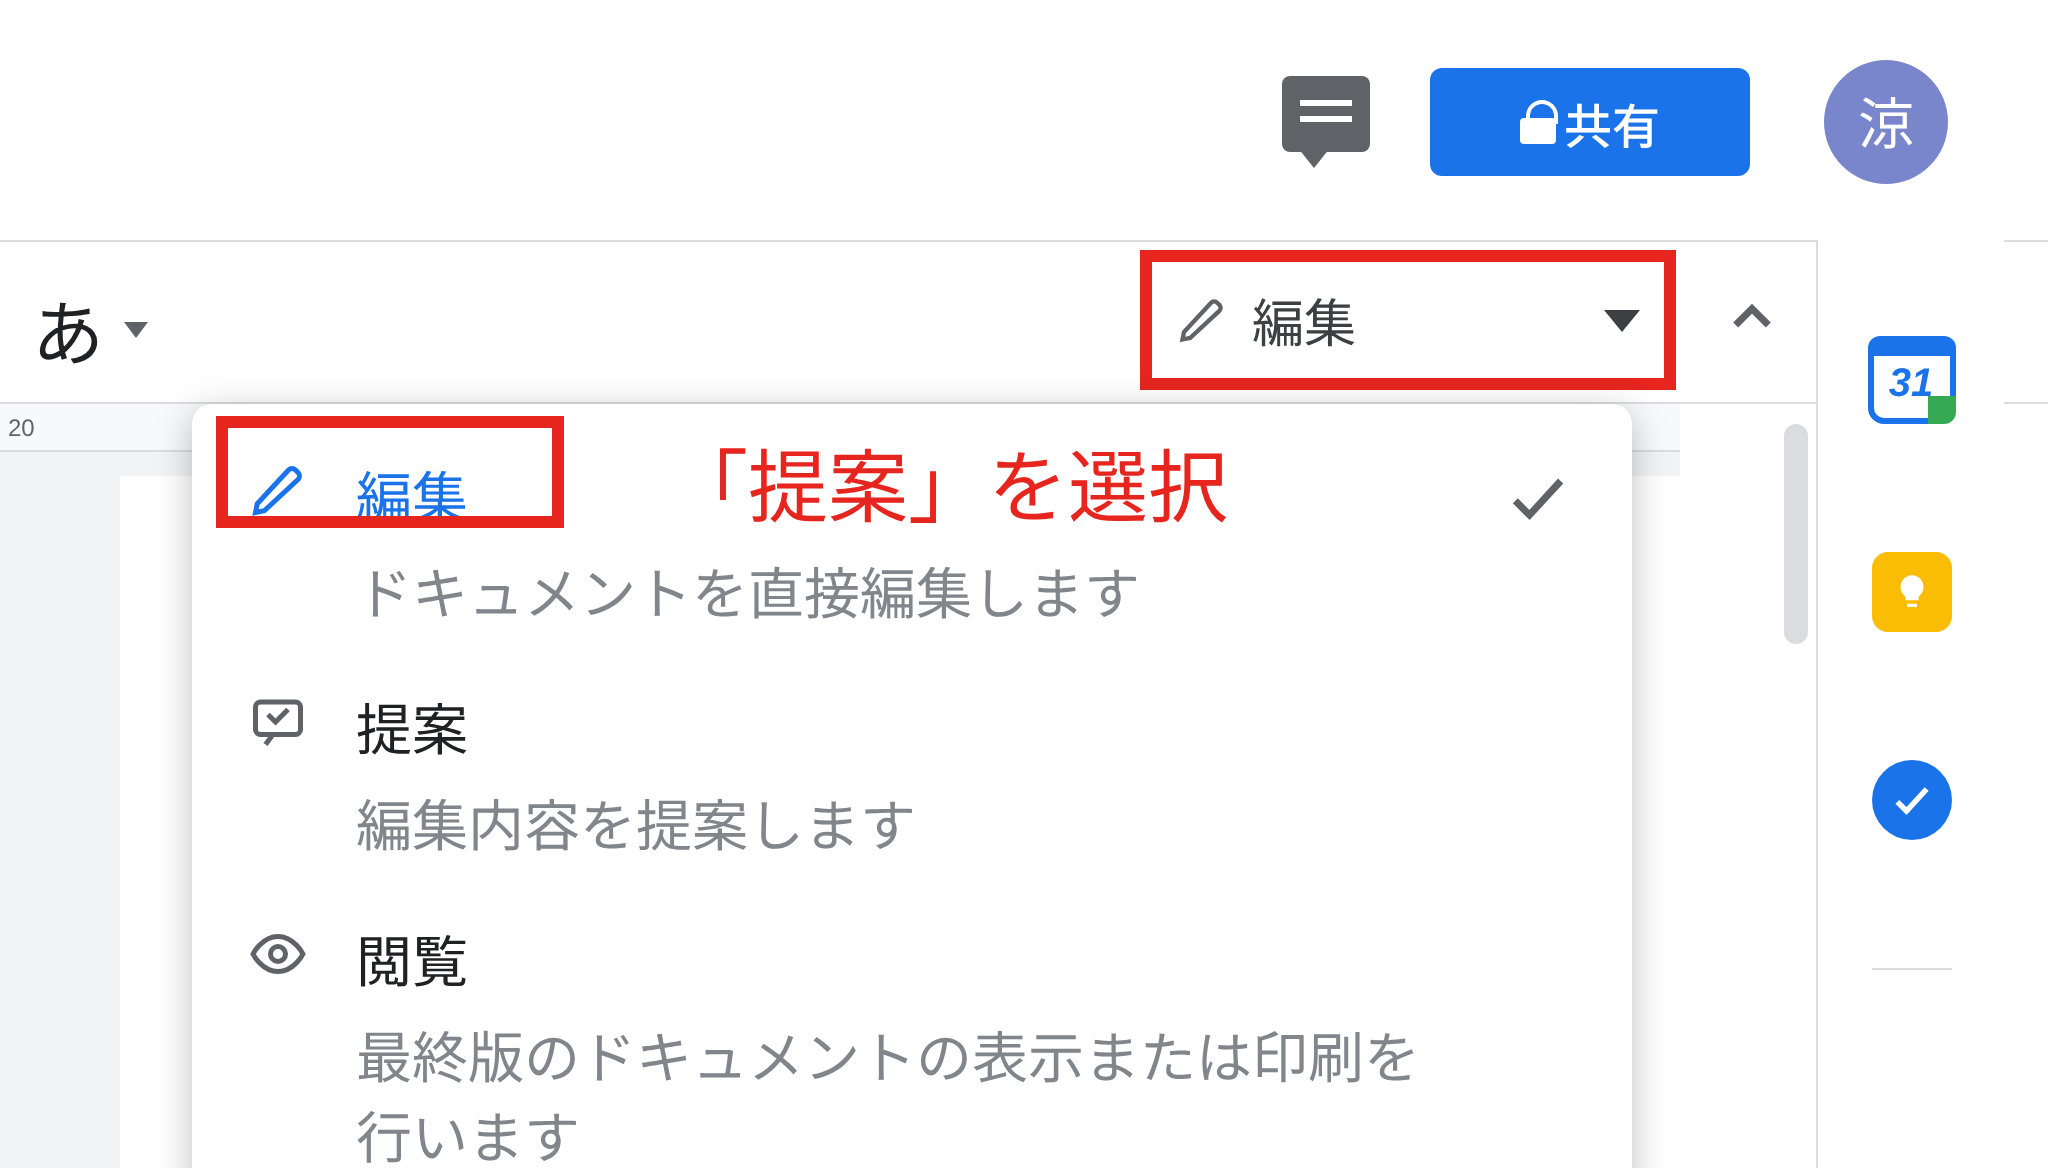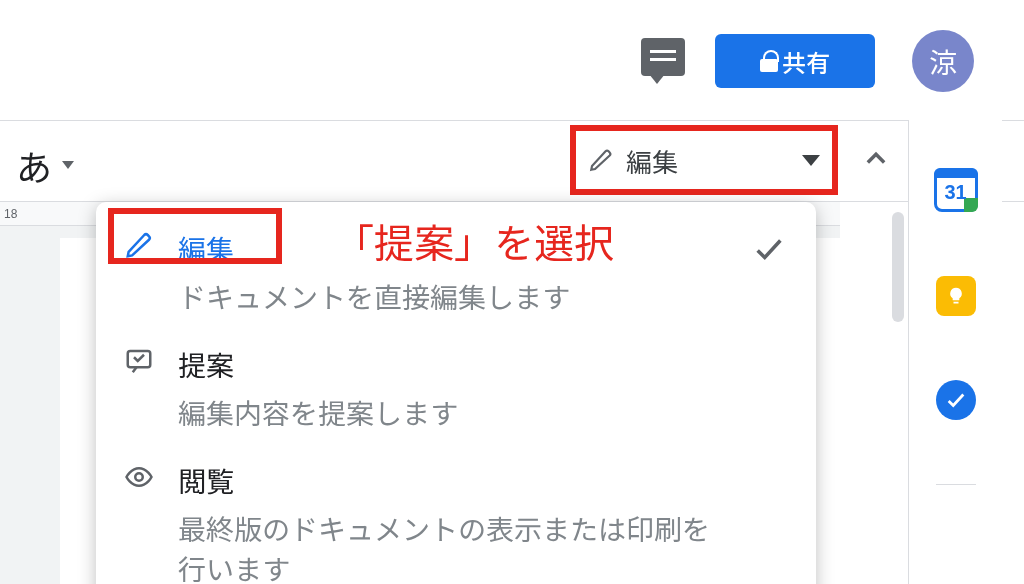--- a/index.html
+++ b/index.html
@@ -160,20 +160,21 @@
     top: 120px;
     width: 94px;
     height: 464px;
     border-left: 1px solid #dadce0;
     background:#fff;
     display:flex;
     flex-direction:column;
     align-items:center;
     padding-top: 48px;
     gap: 64px;
+    font-style: italic;
   }
   .side-calendar {
     width: 44px; height: 44px;
     border-radius: 8px;
     background:#fff;
     border: 3px solid #1a73e8;
     display:flex; align-items:center; justify-content:center;
     font-size:20px; font-weight:700; color:#1a73e8;
     position:relative;
   }
@@ -356,21 +357,21 @@
 <div class="collapse-chevron">
   <svg viewBox="0 0 24 24" fill="none" stroke="#5f6368" stroke-width="3">
     <polyline points="5 15 12 8 19 15"></polyline>
   </svg>
 </div>
 
 <div class="doc-bg"></div>
 <div class="doc-page"></div>
 
 <div class="ruler">
-  <span>18</span>
+  <span>20</span>
 </div>
 
 <div class="dropdown">
 
   <div class="dropdown-item">
     <div class="icon-slot">
       <svg viewBox="0 0 24 24" width="30" height="30" fill="none" stroke="#1a73e8" stroke-width="2">
         <path d="M3 21l3.5-.7L20 7.8a2 2 0 0 0 0-2.8l-1-1a2 2 0 0 0-2.8 0L3.7 17.5 3 21z"></path>
       </svg>
     </div>

